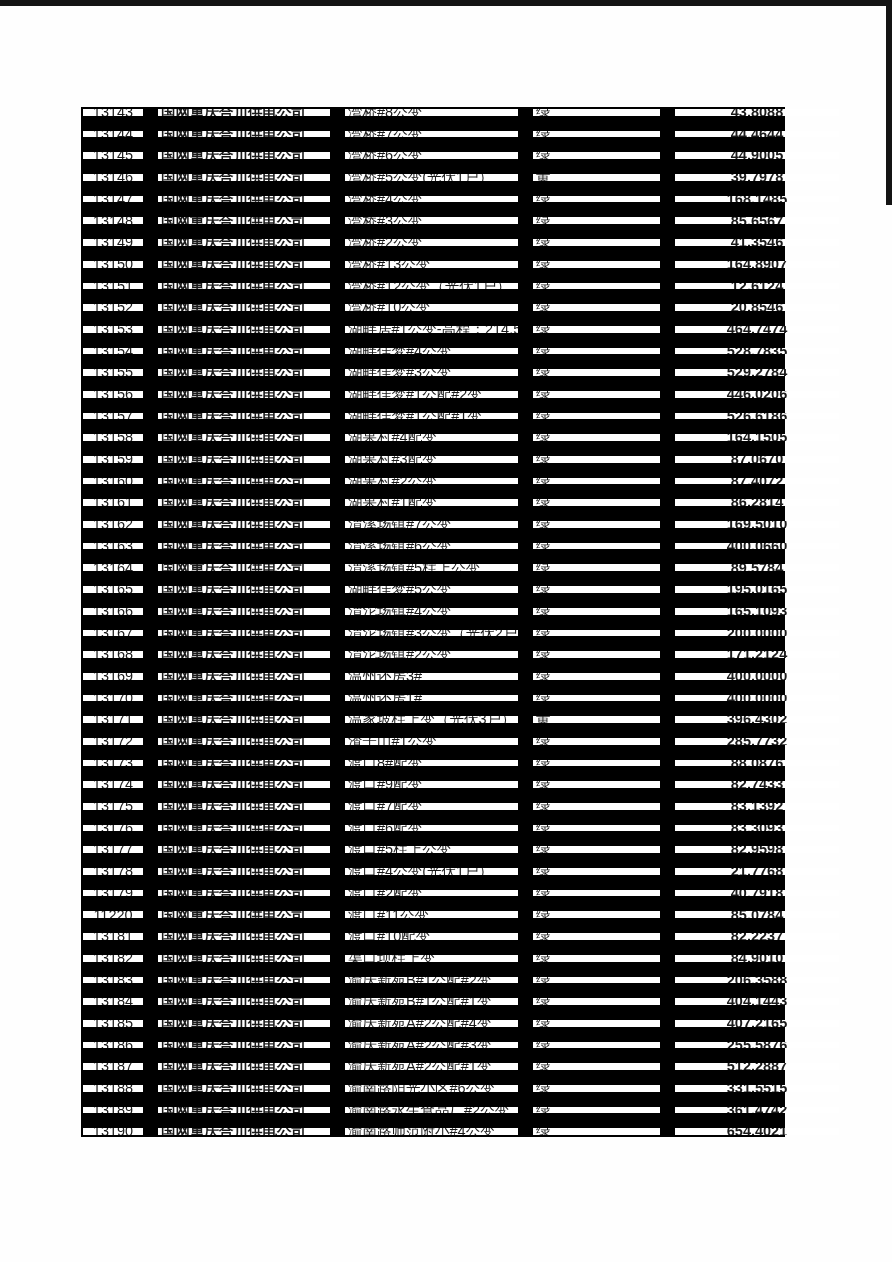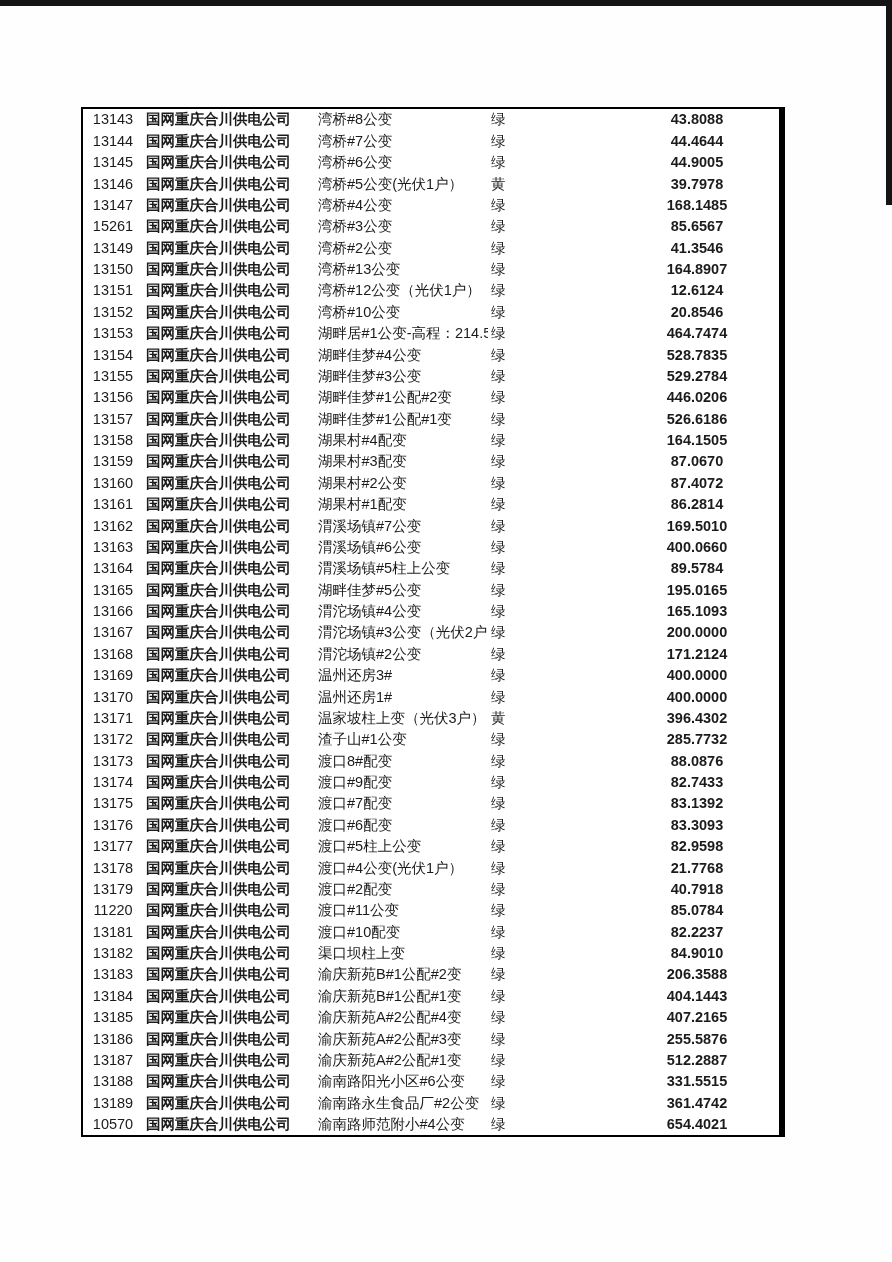--- a/index.html
+++ b/index.html
@@ -27,21 +27,21 @@
   .sheet {
     position: absolute;
     left: 81px; top: 107px;
     width: 700px;  
     height: 1026px; 
     border: 2px solid #000;
     background: #000;          
     display: grid;
     grid-template-columns: 60px 172px 173px 127px 164px;
     grid-template-rows: repeat(48, 1fr);
-    gap: 0;
+    gap: 15px;
   }
   .cell {
     background: #fff;
     display: flex;
     align-items: center;
     overflow: hidden;
     white-space: nowrap;
     font-size: 14.5px;
     line-height: 1;
     color: #1b1b1b;
@@ -77,21 +77,21 @@
       <div class="cell c-id">13146</div>
       <div class="cell c-co">国网重庆合川供电公司</div>
       <div class="cell c-name">湾桥#5公变(光伏1户）</div>
       <div class="cell c-status">黄</div>
       <div class="cell c-val">39.7978</div>
       <div class="cell c-id">13147</div>
       <div class="cell c-co">国网重庆合川供电公司</div>
       <div class="cell c-name">湾桥#4公变</div>
       <div class="cell c-status">绿</div>
       <div class="cell c-val">168.1485</div>
-      <div class="cell c-id">15261</div>
+      <div class="cell c-id">13148</div>
       <div class="cell c-co">国网重庆合川供电公司</div>
       <div class="cell c-name">湾桥#3公变</div>
       <div class="cell c-status">绿</div>
       <div class="cell c-val">85.6567</div>
       <div class="cell c-id">13149</div>
       <div class="cell c-co">国网重庆合川供电公司</div>
       <div class="cell c-name">湾桥#2公变</div>
       <div class="cell c-status">绿</div>
       <div class="cell c-val">41.3546</div>
       <div class="cell c-id">13150</div>
@@ -287,19 +287,19 @@
       <div class="cell c-id">13188</div>
       <div class="cell c-co">国网重庆合川供电公司</div>
       <div class="cell c-name">渝南路阳光小区#6公变</div>
       <div class="cell c-status">绿</div>
       <div class="cell c-val">331.5515</div>
       <div class="cell c-id">13189</div>
       <div class="cell c-co">国网重庆合川供电公司</div>
       <div class="cell c-name">渝南路永生食品厂#2公变</div>
       <div class="cell c-status">绿</div>
       <div class="cell c-val">361.4742</div>
-      <div class="cell c-id">10570</div>
+      <div class="cell c-id">13190</div>
       <div class="cell c-co">国网重庆合川供电公司</div>
       <div class="cell c-name">渝南路师范附小#4公变</div>
       <div class="cell c-status">绿</div>
       <div class="cell c-val">654.4021</div>
     </div>
 </div>
 
 </body></html>

